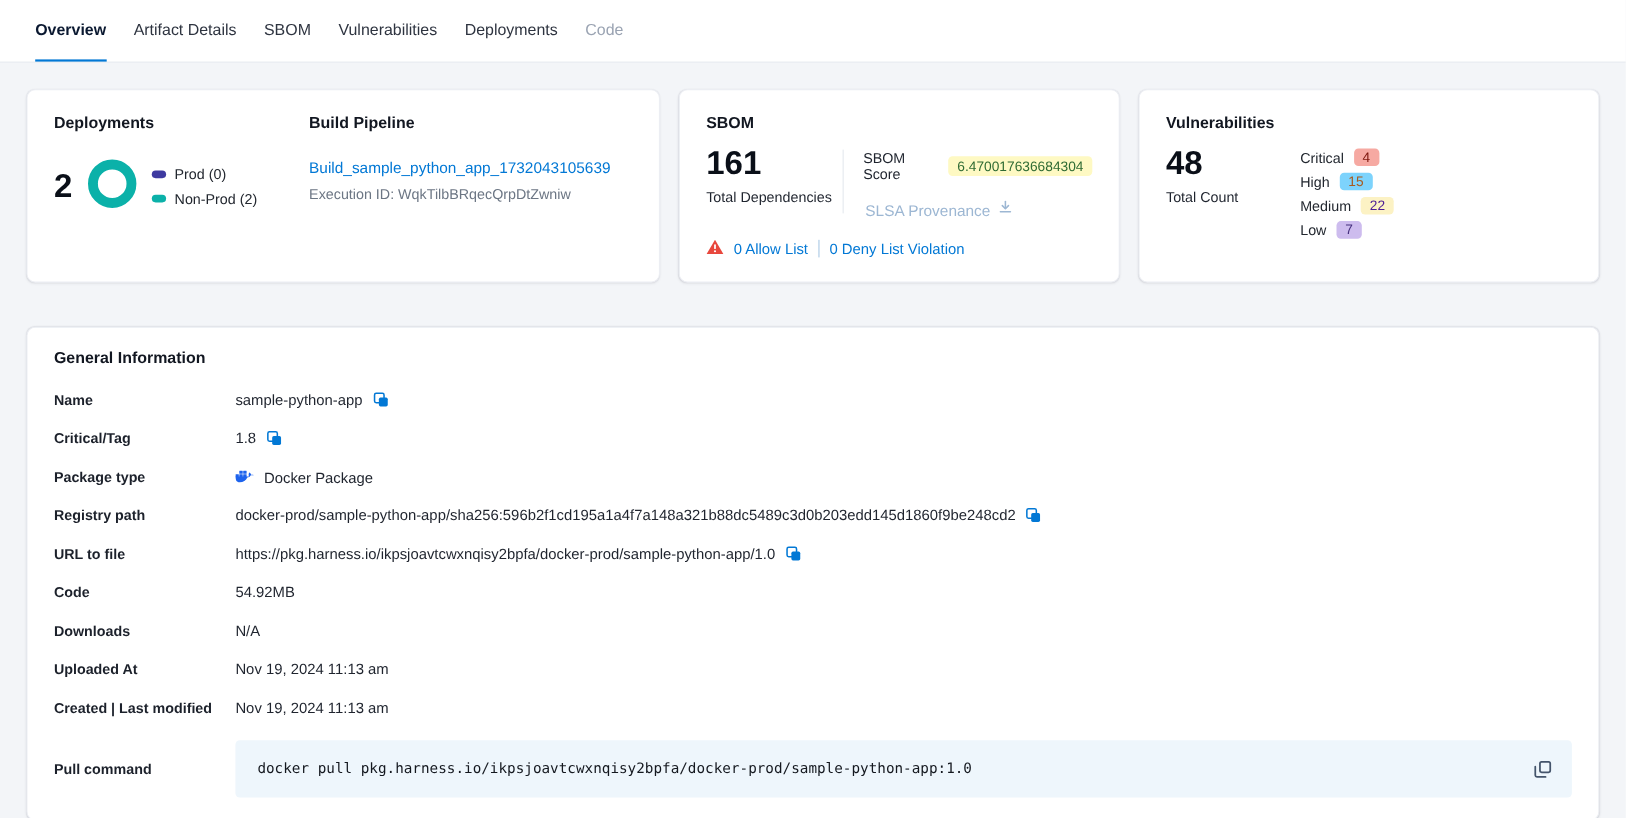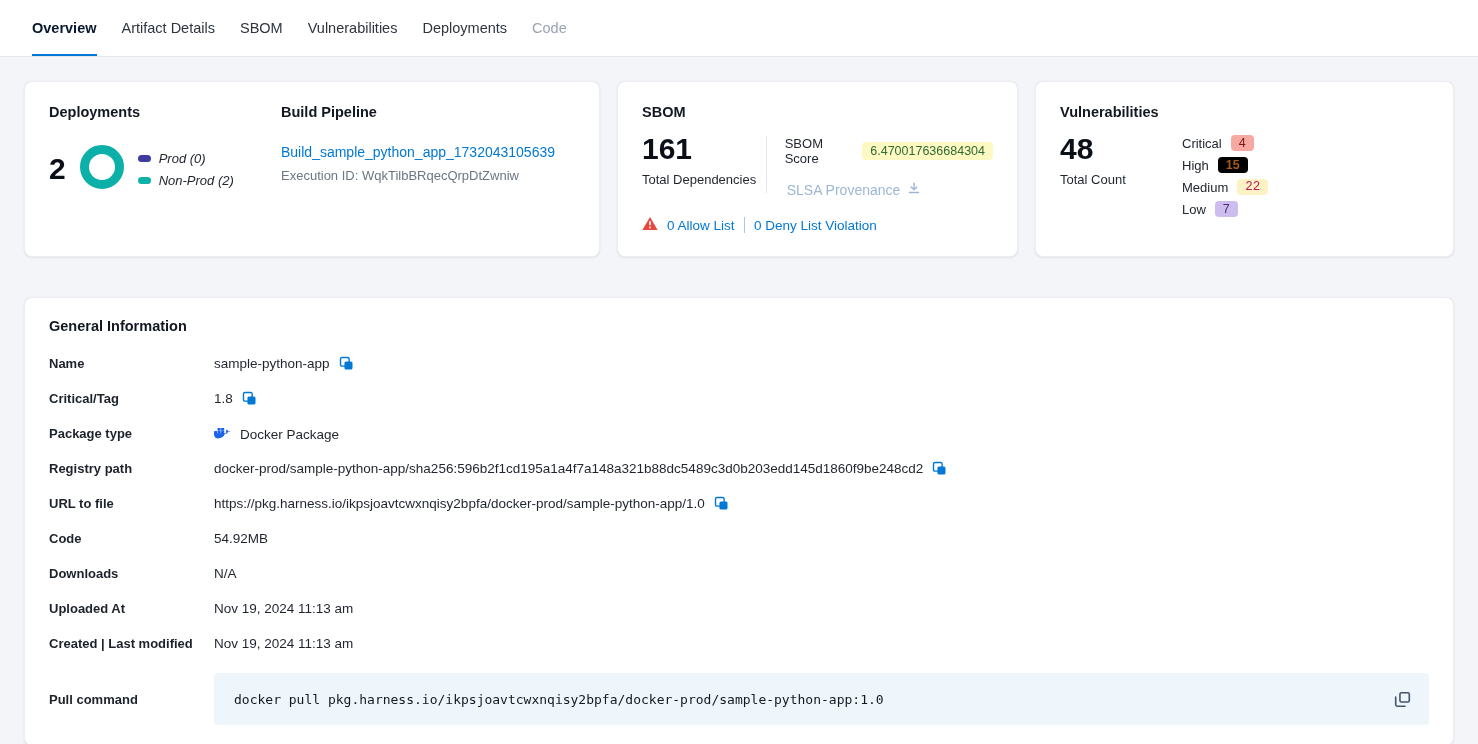--- a/index.html
+++ b/index.html
@@ -21,21 +21,21 @@
   .cards-row { display:flex; gap:17px; padding:24px 24px 0; }
   .card { background:#fff; border:1px solid #eceef3; border-radius:8px;
           box-shadow:0 0 1px rgba(40,41,61,.08), 0 1px 2px rgba(96,97,112,.10); }
   .card h3 { margin:0; font-size:14.5px; font-weight:700; color:#121721; }
 
   .card-deploy { width:576px; height:176px; padding:22px 24px; display:flex; }
   .deploy-col { width:232px; }
   .deploy-stats { display:flex; align-items:center; gap:13px; margin-top:24px; }
   .big-num { font-size:30px; font-weight:700; color:#0a0f18; line-height:1; }
   .legend { display:flex; flex-direction:column; gap:7px; }
-  .legend-item { display:flex; align-items:center; gap:8px; font-size:13px; color:#22272f;font-style:italic; }
+  .legend-item { display:flex; align-items:center; gap:8px; font-size:13px; color:#22272f; }
   .pill { width:13px; height:7px; border-radius:4px; display:inline-block; }
   .pill.prod { background:#3e3aa0; }
   .pill.nonprod { background:#0bb1a9; }
   .pipeline-col { padding-top:0; }
   .pipeline-col .link { display:inline-block; margin-top:24px; font-size:14px; color:#0278d5; text-decoration:none; cursor:pointer; }
   .muted { margin-top:7px; font-size:13px; color:#6c7684; }
 
   .card-sbom { width:401px; height:176px; padding:22px 24px; }
   .sbom-main { display:flex; margin-top:14px; }
   .sbom-left { width:128px; }
@@ -51,22 +51,22 @@
   .sbom-footer a { color:#0278d5; text-decoration:none; cursor:pointer; }
   .pipe { width:1.5px; height:16px; background:#a9c8e4; }
 
   .card-vuln { flex:1; height:176px; padding:22px 24px; }
   .vuln-main { display:flex; margin-top:14px; }
   .vuln-left { width:122px; }
   .sev-list { display:flex; flex-direction:column; gap:6px; padding-top:1px; }
   .sev-row { display:flex; align-items:center; gap:9px; font-size:13px; color:#22272f; }
   .badge.sev { padding:1px 8px; }
   .badge.critical { background:#f6a9a2; color:#7d150d; }
-  .badge.high     { background:#000000; color:#a85a1e;font-weight:bold; }
-  .badge.medium   { background:#fcf2c4; color:#be185d;font-family:Liberation Mono, monospace; }
+  .badge.high     { background:#7dd3fc; color:#a85a1e; }
+  .badge.medium   { background:#fcf2c4; color:#4c1d95; }
   .badge.low      { background:#cdbcee; color:#46307e; }
 
   
   .general-card { margin:40px 24px 0; padding:20px 24px; }
   .info-grid { margin-top:12px; }
   .info-row { display:flex; align-items:center; height:35px; }
   .info-label { width:165px; font-size:13px; font-weight:700; color:#1c212b; flex:0 0 165px; }
   .info-value { display:flex; align-items:flex-end; gap:9px; font-size:13.5px; color:#1f242e; }
   .copy-btn { display:inline-flex; align-items:center; cursor:pointer; line-height:0; }
   .pull-row { display:flex; align-items:center; margin-top:12px; }

